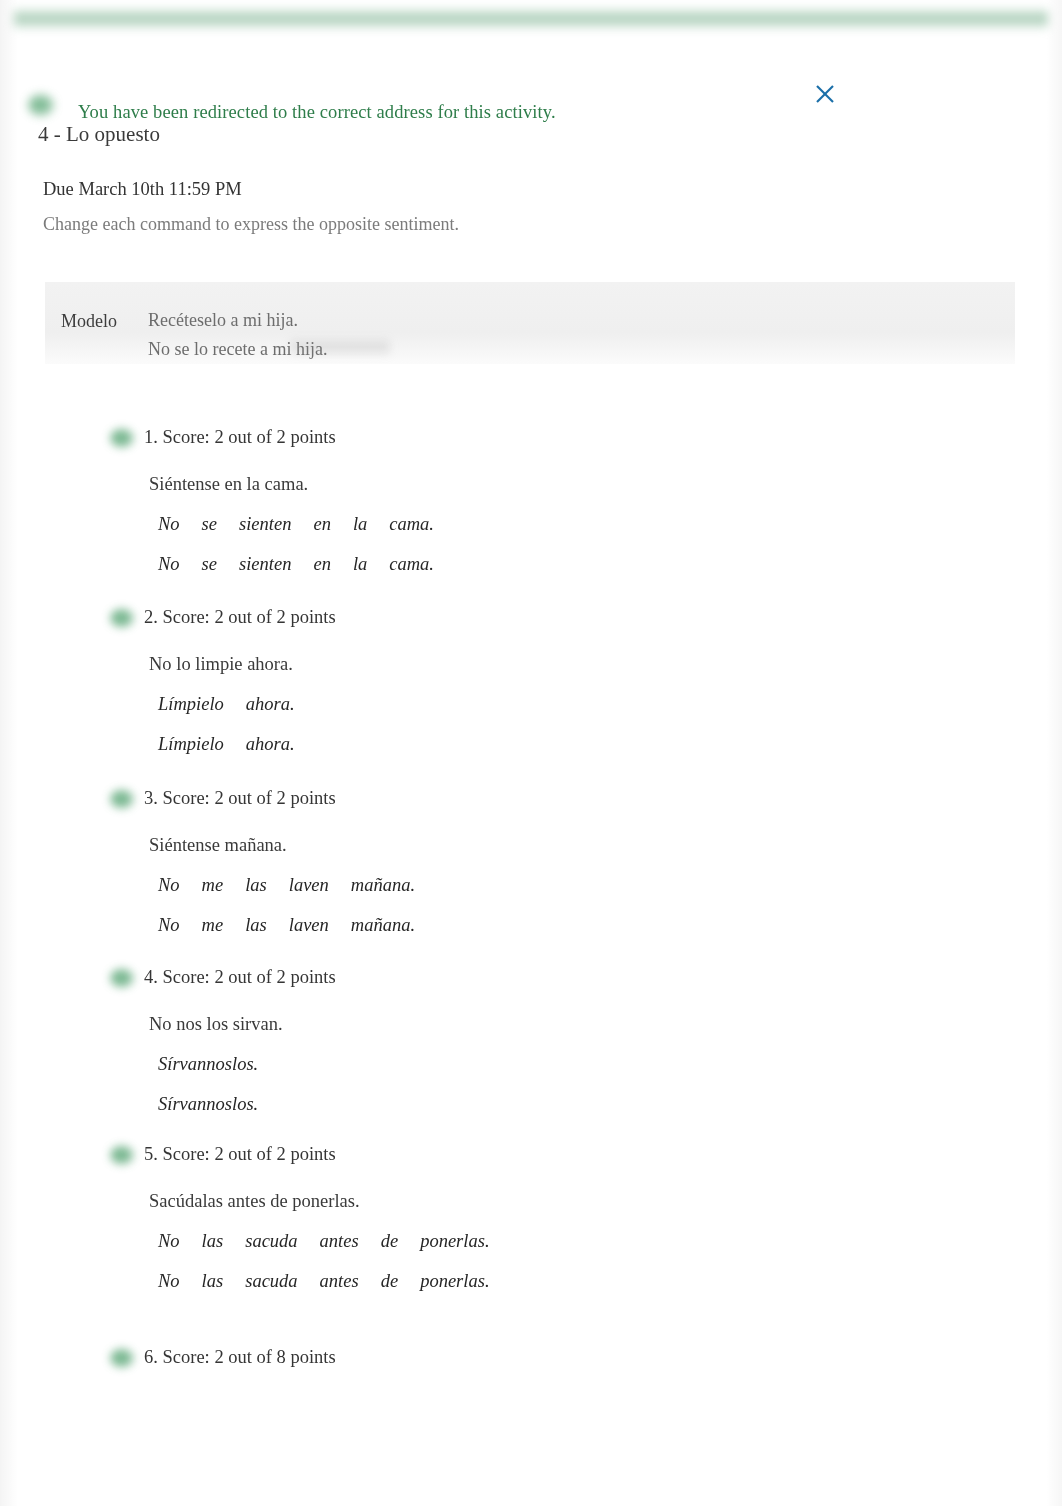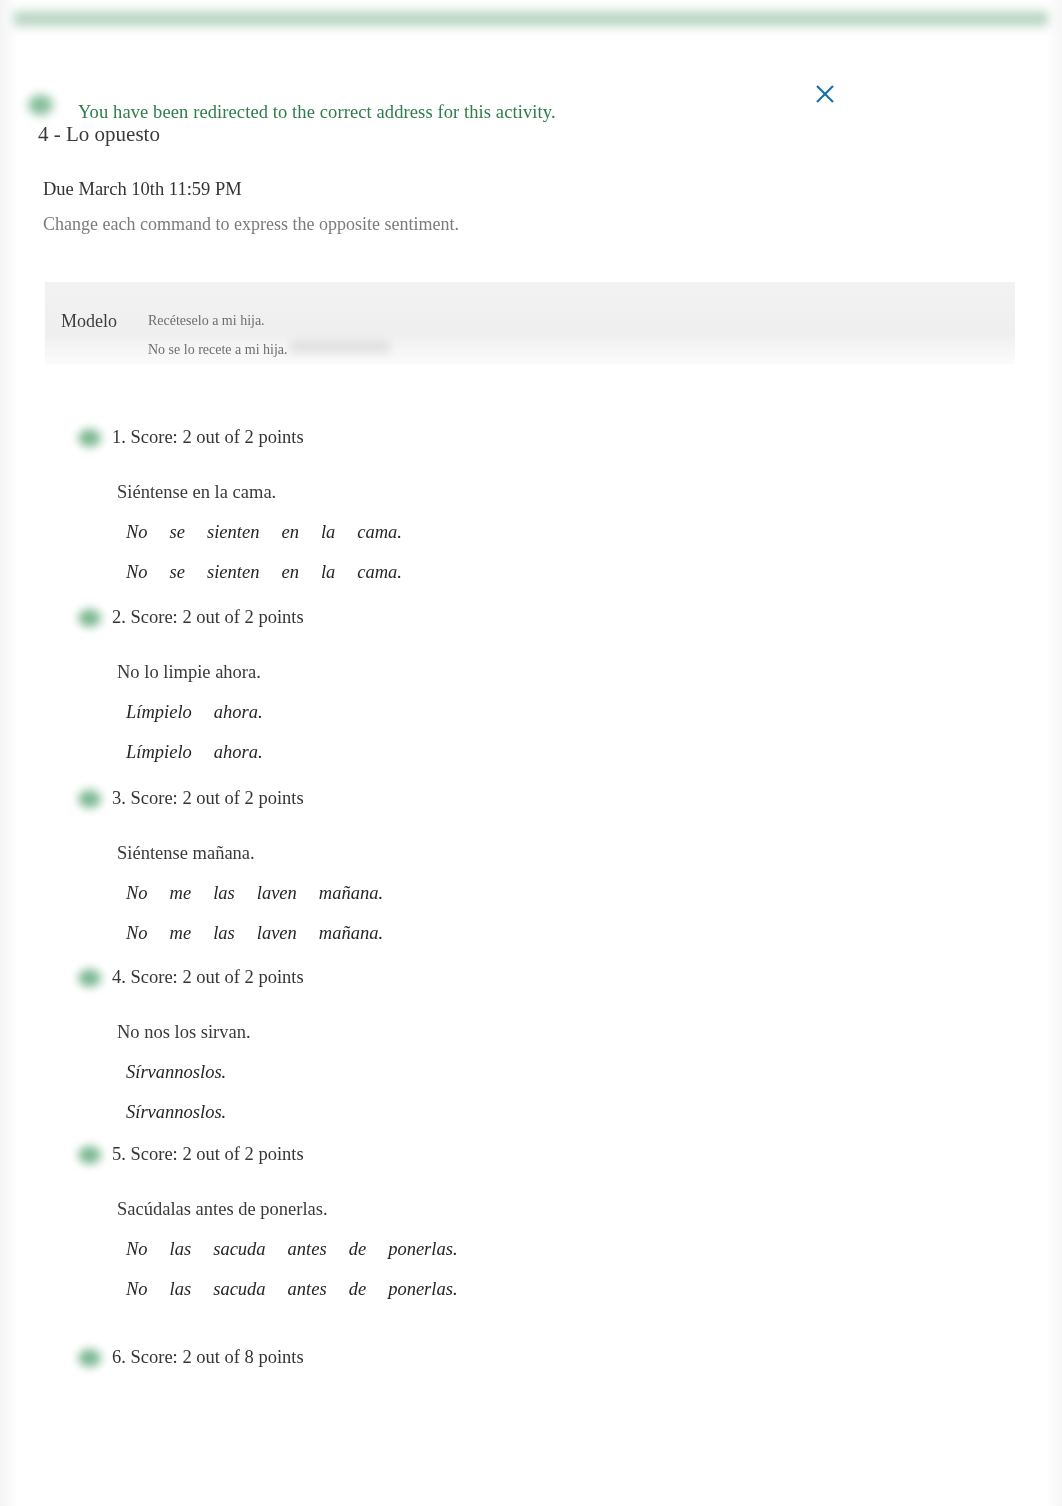--- a/index.html
+++ b/index.html
@@ -132,21 +132,21 @@
     font-size: 18px;
     line-height: 25px;
     color: #3d3d3d;
   }
   #modelo-lines {
     position: absolute;
     left: 148px;
     top: 306px;
   }
   #modelo-lines .m-line {
-    font-size: 14px;
+    font-size: 18px;
     line-height: 29px;
     color: #6d6d6d;
   }
   #modelo-smudge {
     position: absolute;
     left: 290px;
     top: 340px;
     width: 100px;
     height: 14px;
     background: rgba(150,150,150,0.18);
@@ -154,21 +154,21 @@
     border-radius: 4px;
   }
 
   
   #questions {
     position: absolute;
     left: 0;
     top: 424px;
     width: 1062px;
   }
-  .q-item { position: relative; }
+  .q-item { position: relative; padding-left: 32px; }
   .q-head {
     position: relative;
     height: 42px;
   }
   .q-check {
     position: absolute;
     left: 78px;
     top: 4px;
     width: 26px;
     height: 22px;
@@ -185,21 +185,21 @@
     position: absolute;
     left: 112px;
     top: 0px;
     font-size: 18.5px;
     line-height: 27px;
     color: #353535;
     white-space: nowrap;
   }
   .q-prompt {
     margin-left: 117px;
-    margin-top: 12px;
+    margin-top: 4px;
     font-size: 18.5px;
     line-height: 28px;
     color: #3a3a3a;
   }
   .q-answer {
     margin-left: 126px;
     margin-top: 12px;
     font-size: 18.5px;
     line-height: 28px;
     color: #262626;

